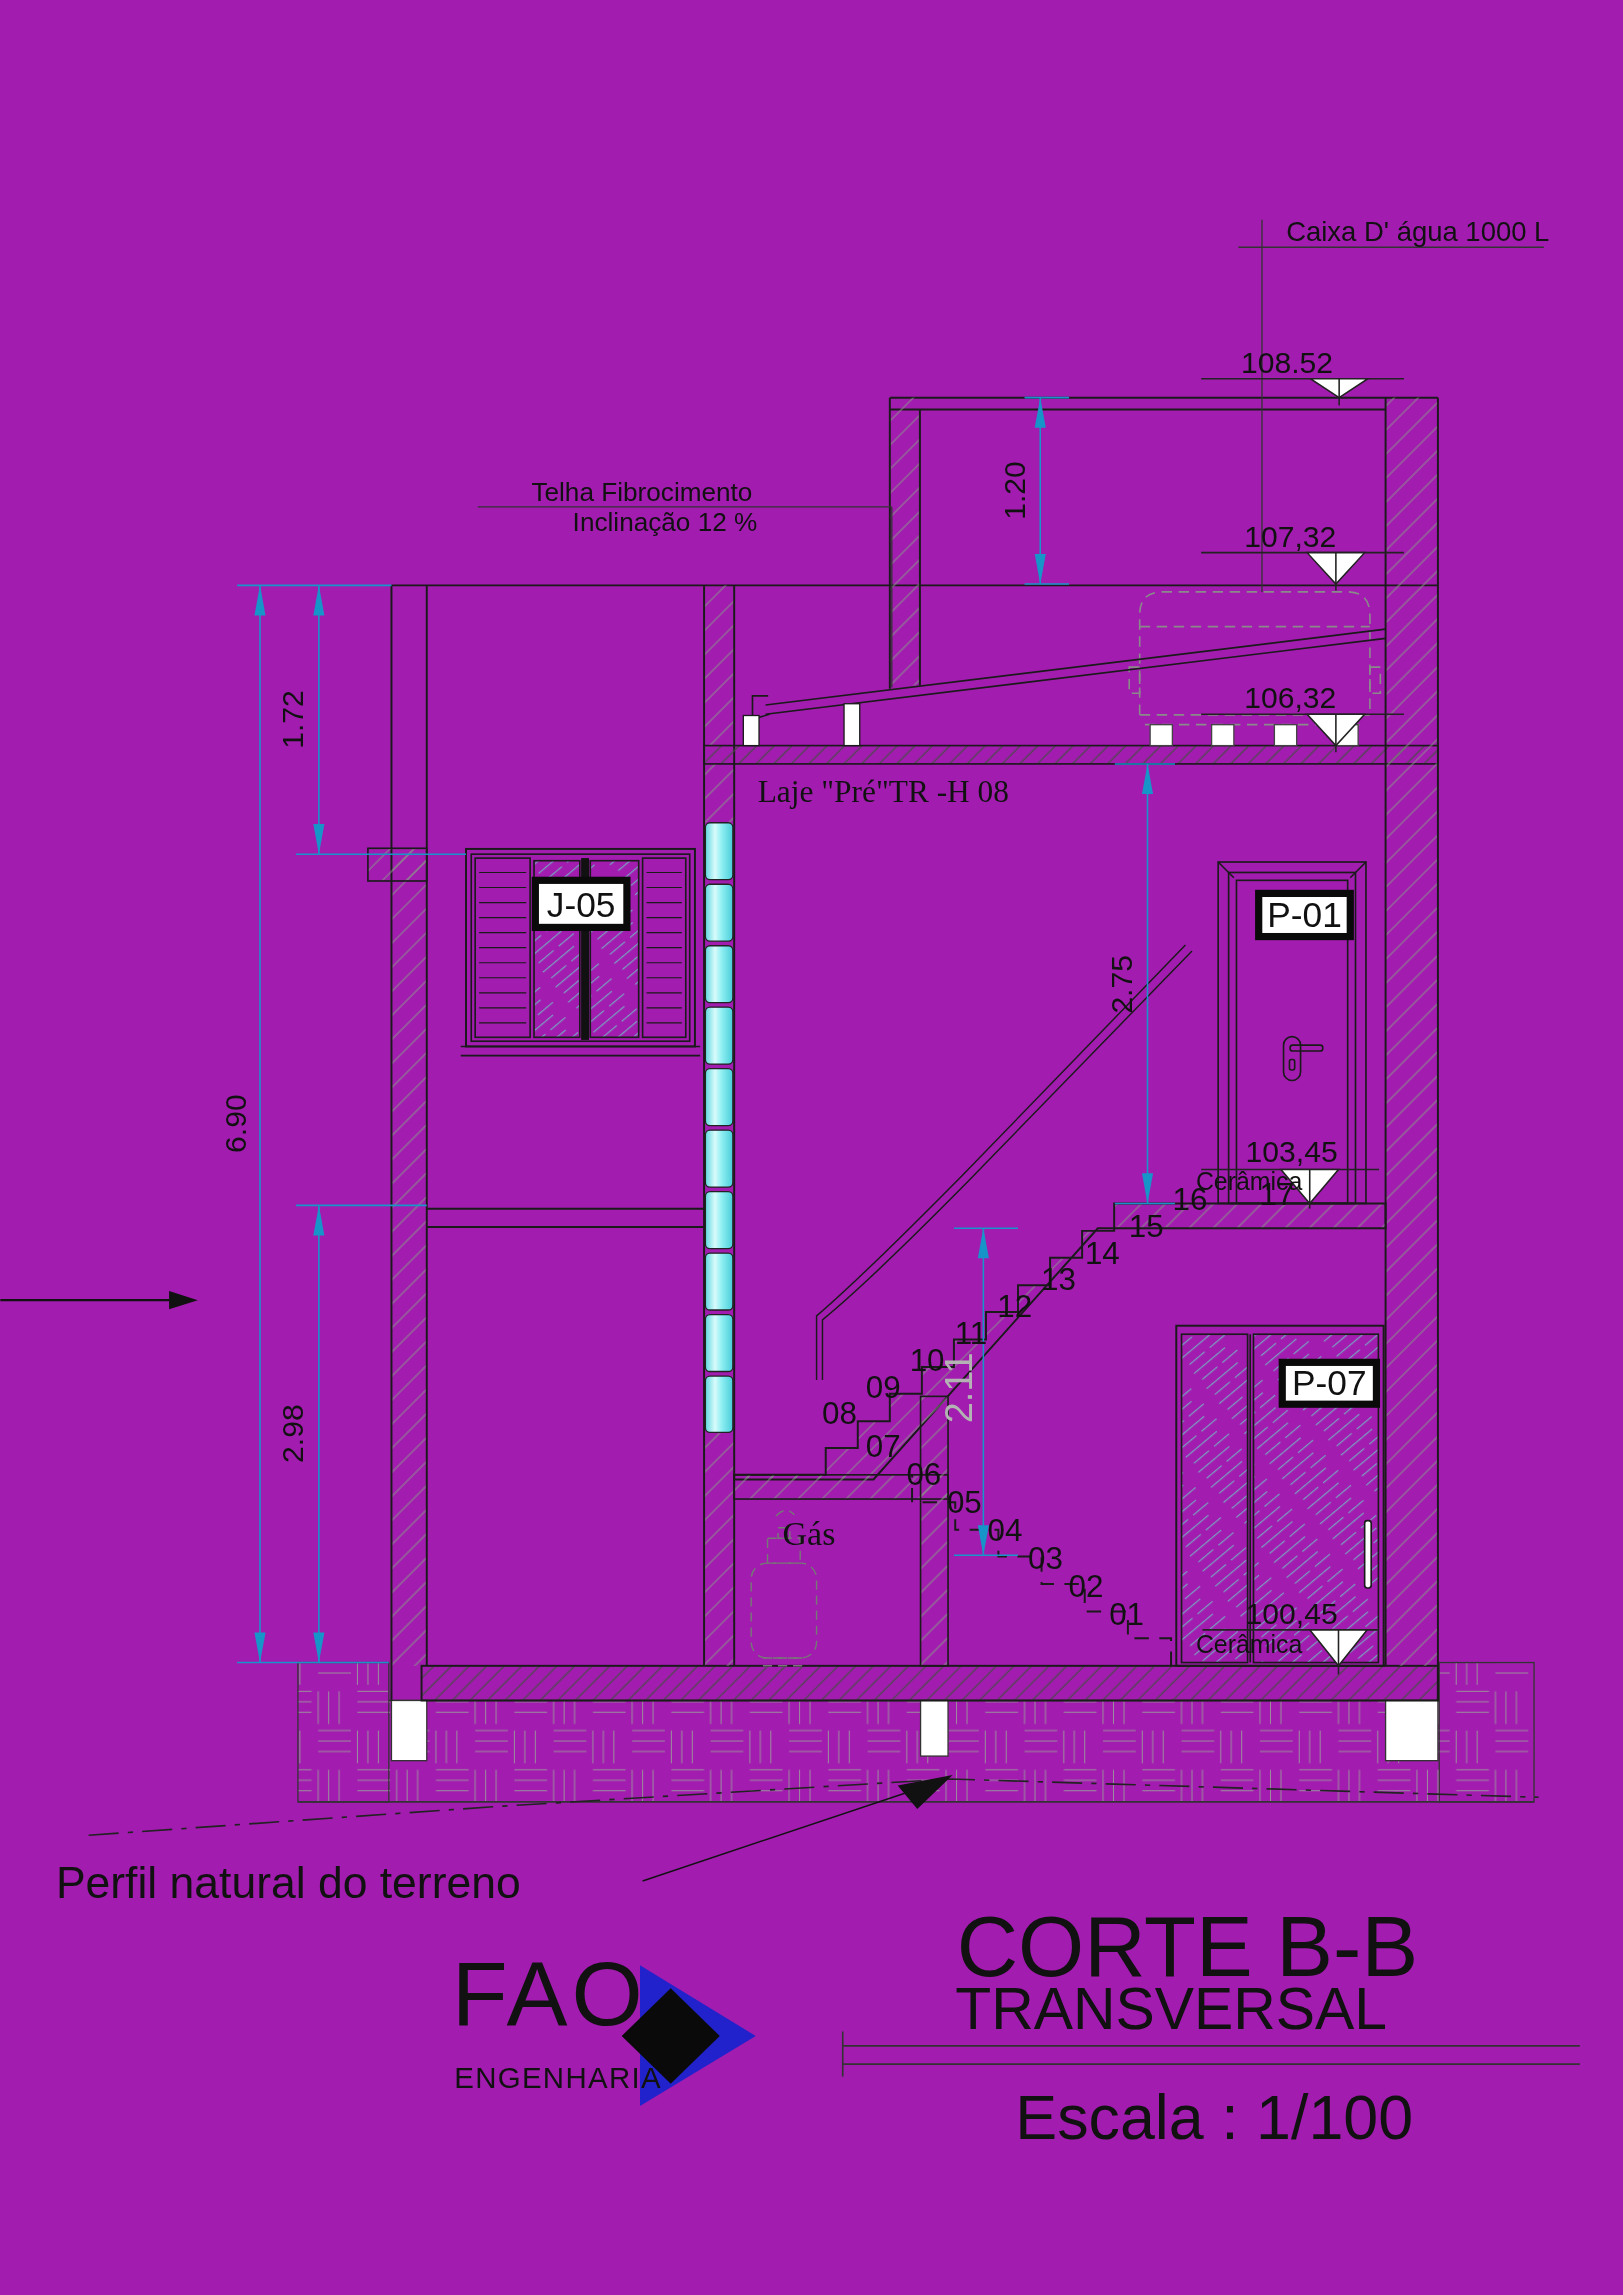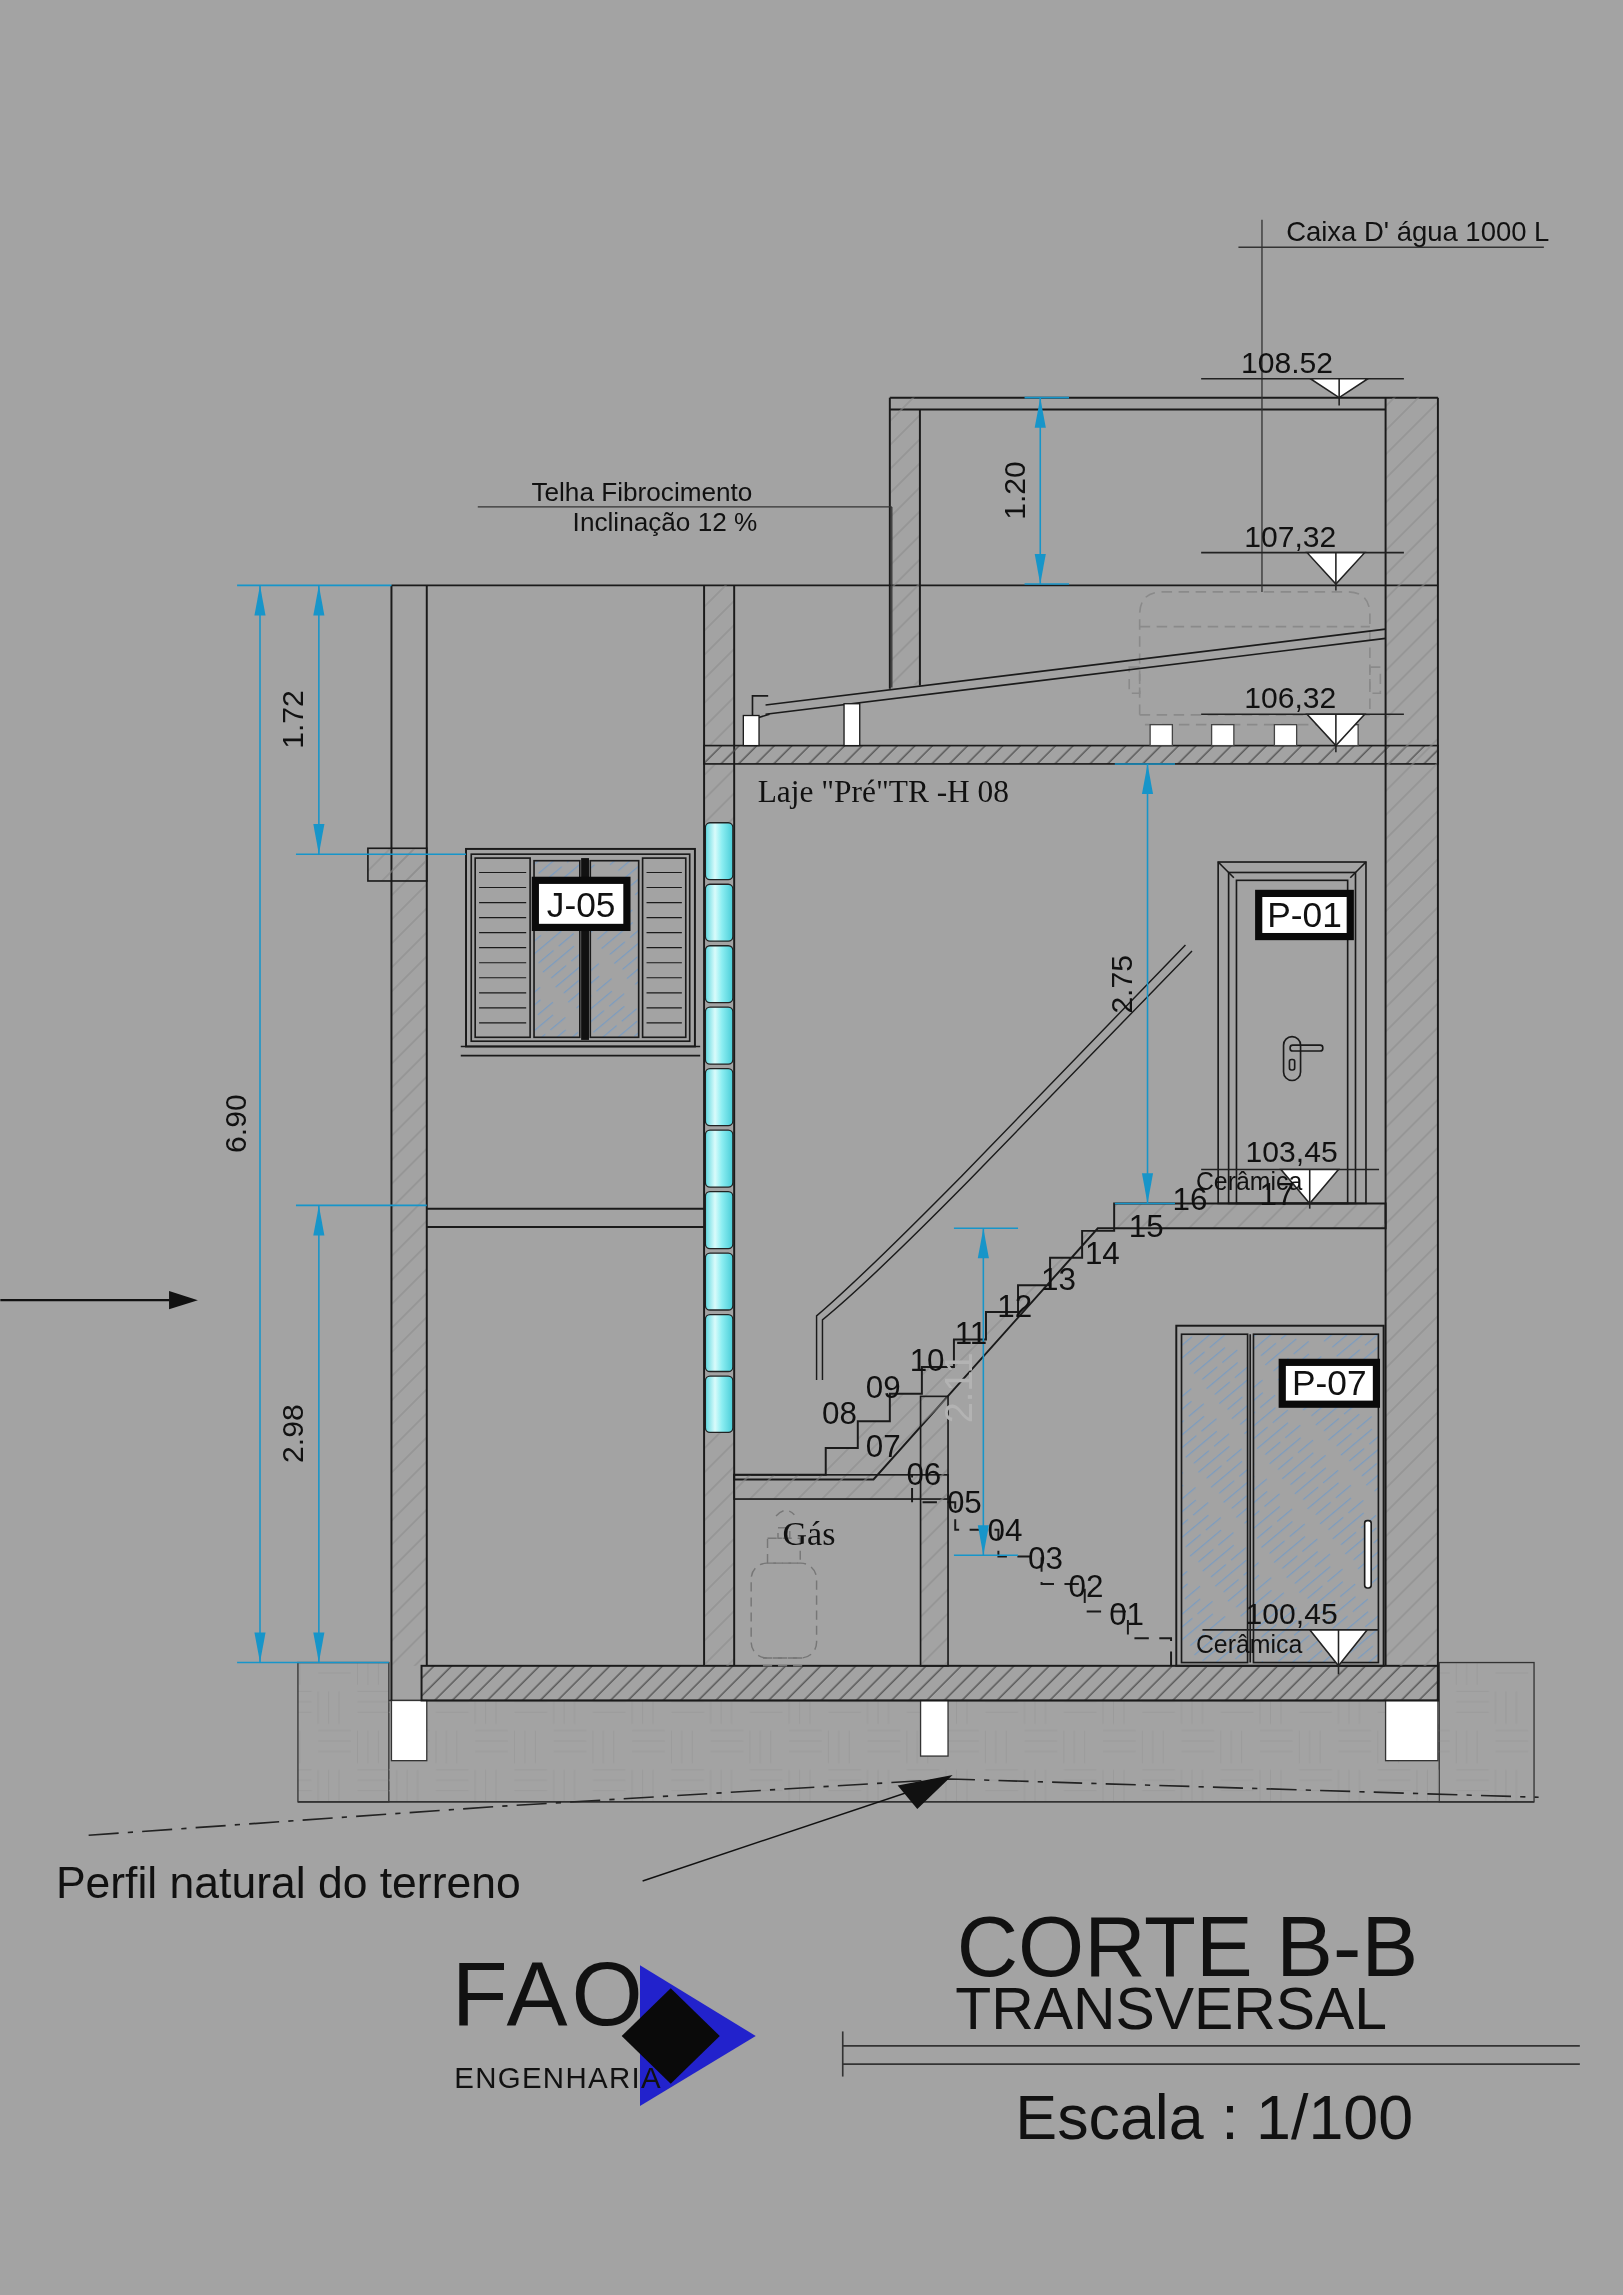--- a/index.html
+++ b/index.html
@@ -1,16 +1,16 @@
 <!DOCTYPE html>
 <html style="font-size:10.5px"><head>
 <meta charset="utf-8">
 <style>
   html,body{margin:0;padding:0;background:#fff;}
-  .sheet{position:relative;width:1624px;height:2295px;background:#a3a3a3;overflow:hidden;
+  .sheet{position:relative;width:1624px;height:2295px;background:#a21caf;overflow:hidden;
          font-family:"Liberation Sans", sans-serif;}
   svg{position:absolute;left:0;top:0;}
   text{fill:#111;}
   .sans{font-family:"Liberation Sans", sans-serif;}
   .serif{font-family:"Liberation Serif", serif;}
   .lvl{font-size:46px;}
   .note{font-size:40px;}
   .dimtxt{font-size:46px;}
   .stair{font-size:48px;text-anchor:middle;}
   .lbl{font-size:54px;text-anchor:middle;}

